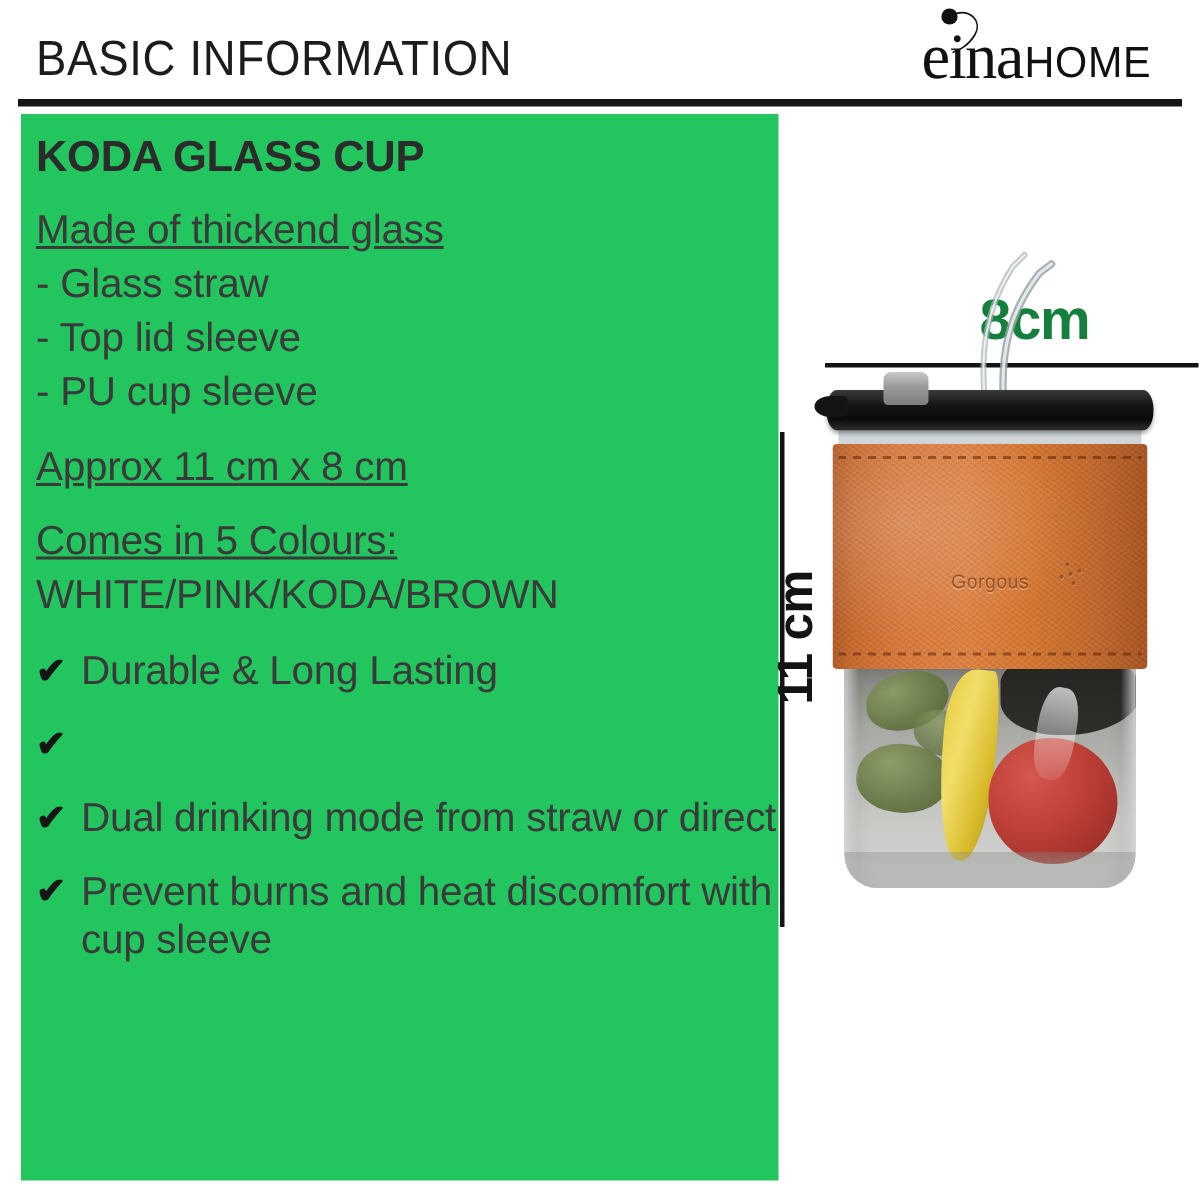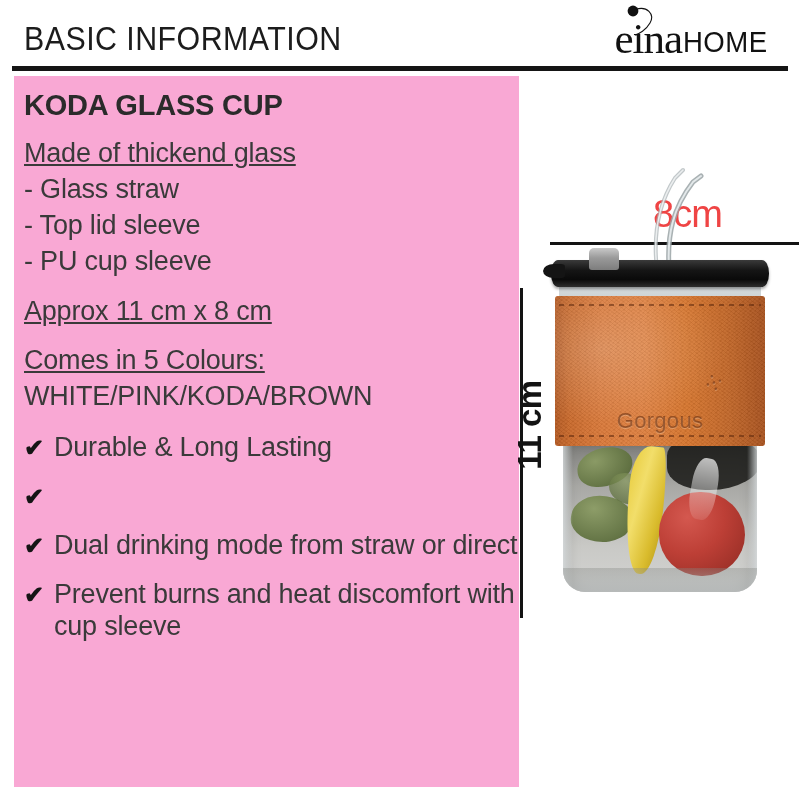--- a/index.html
+++ b/index.html
@@ -88,21 +88,21 @@
     left: 12px; top: 66px;
     width: 776px; height: 5px;
     background: #151515;
   }
 
   
   #info-panel {
     position: absolute;
     left: 14px; top: 76px;
     width: 505px; height: 711px;
-    background: #f9a8d4;
+    background: #22c55e;
   }
   #spec-list {
     position: absolute;
     left: 10px; top: 8px;
     width: 500px;
   }
   .spec-heading {
     font-size: 29px;
     font-weight: bold;
     color: #2b2b2b;
@@ -152,22 +152,22 @@
   #dim-width-line {
     position: absolute;
     left: 31px; top: 166px;
     width: 249px; height: 3px;
     background: #131313;
   }
   #dim-width-label {
     position: absolute;
     left: 134px; top: 117px;
     font-size: 38px;
-    font-weight: 400;
-    color: #ef4444;
+    font-weight: 700;
+    color: #15803d;
     letter-spacing: -1px;
   }
 
   
   #dim-height-line {
     position: absolute;
     left: 1px; top: 212px;
     width: 3px; height: 330px;
     background: #131313;
   }
@@ -263,26 +263,25 @@
     background: repeating-linear-gradient(90deg,
       rgba(90,38,12,0.55) 0 5px, rgba(255,255,255,0) 5px 10px);
   }
   #stitch-top { top: 8px; }
   #stitch-bottom { bottom: 9px; }
   #sleeve-brand {
     position: absolute;
     left: 0; right: 0;
     top: 84px;
     text-align: center;
-    font-size: 22px;
+    font-size: 13px;
     font-family: "Liberation Sans", sans-serif;
     color: rgba(108,48,16,0.62);
     letter-spacing: 0.3px;
     text-shadow: 0 1px 0 rgba(255,236,215,0.28);
-    margin-top: 28px;
   }
   #sleeve-brand-mark {
     position: absolute;
     left: 150px; top: 72px;
     font-size: 21px;
     color: rgba(108,48,16,0.6);
     transform: rotate(-18deg);
     text-shadow: 0 1px 0 rgba(255,236,215,0.25);
   }
 

